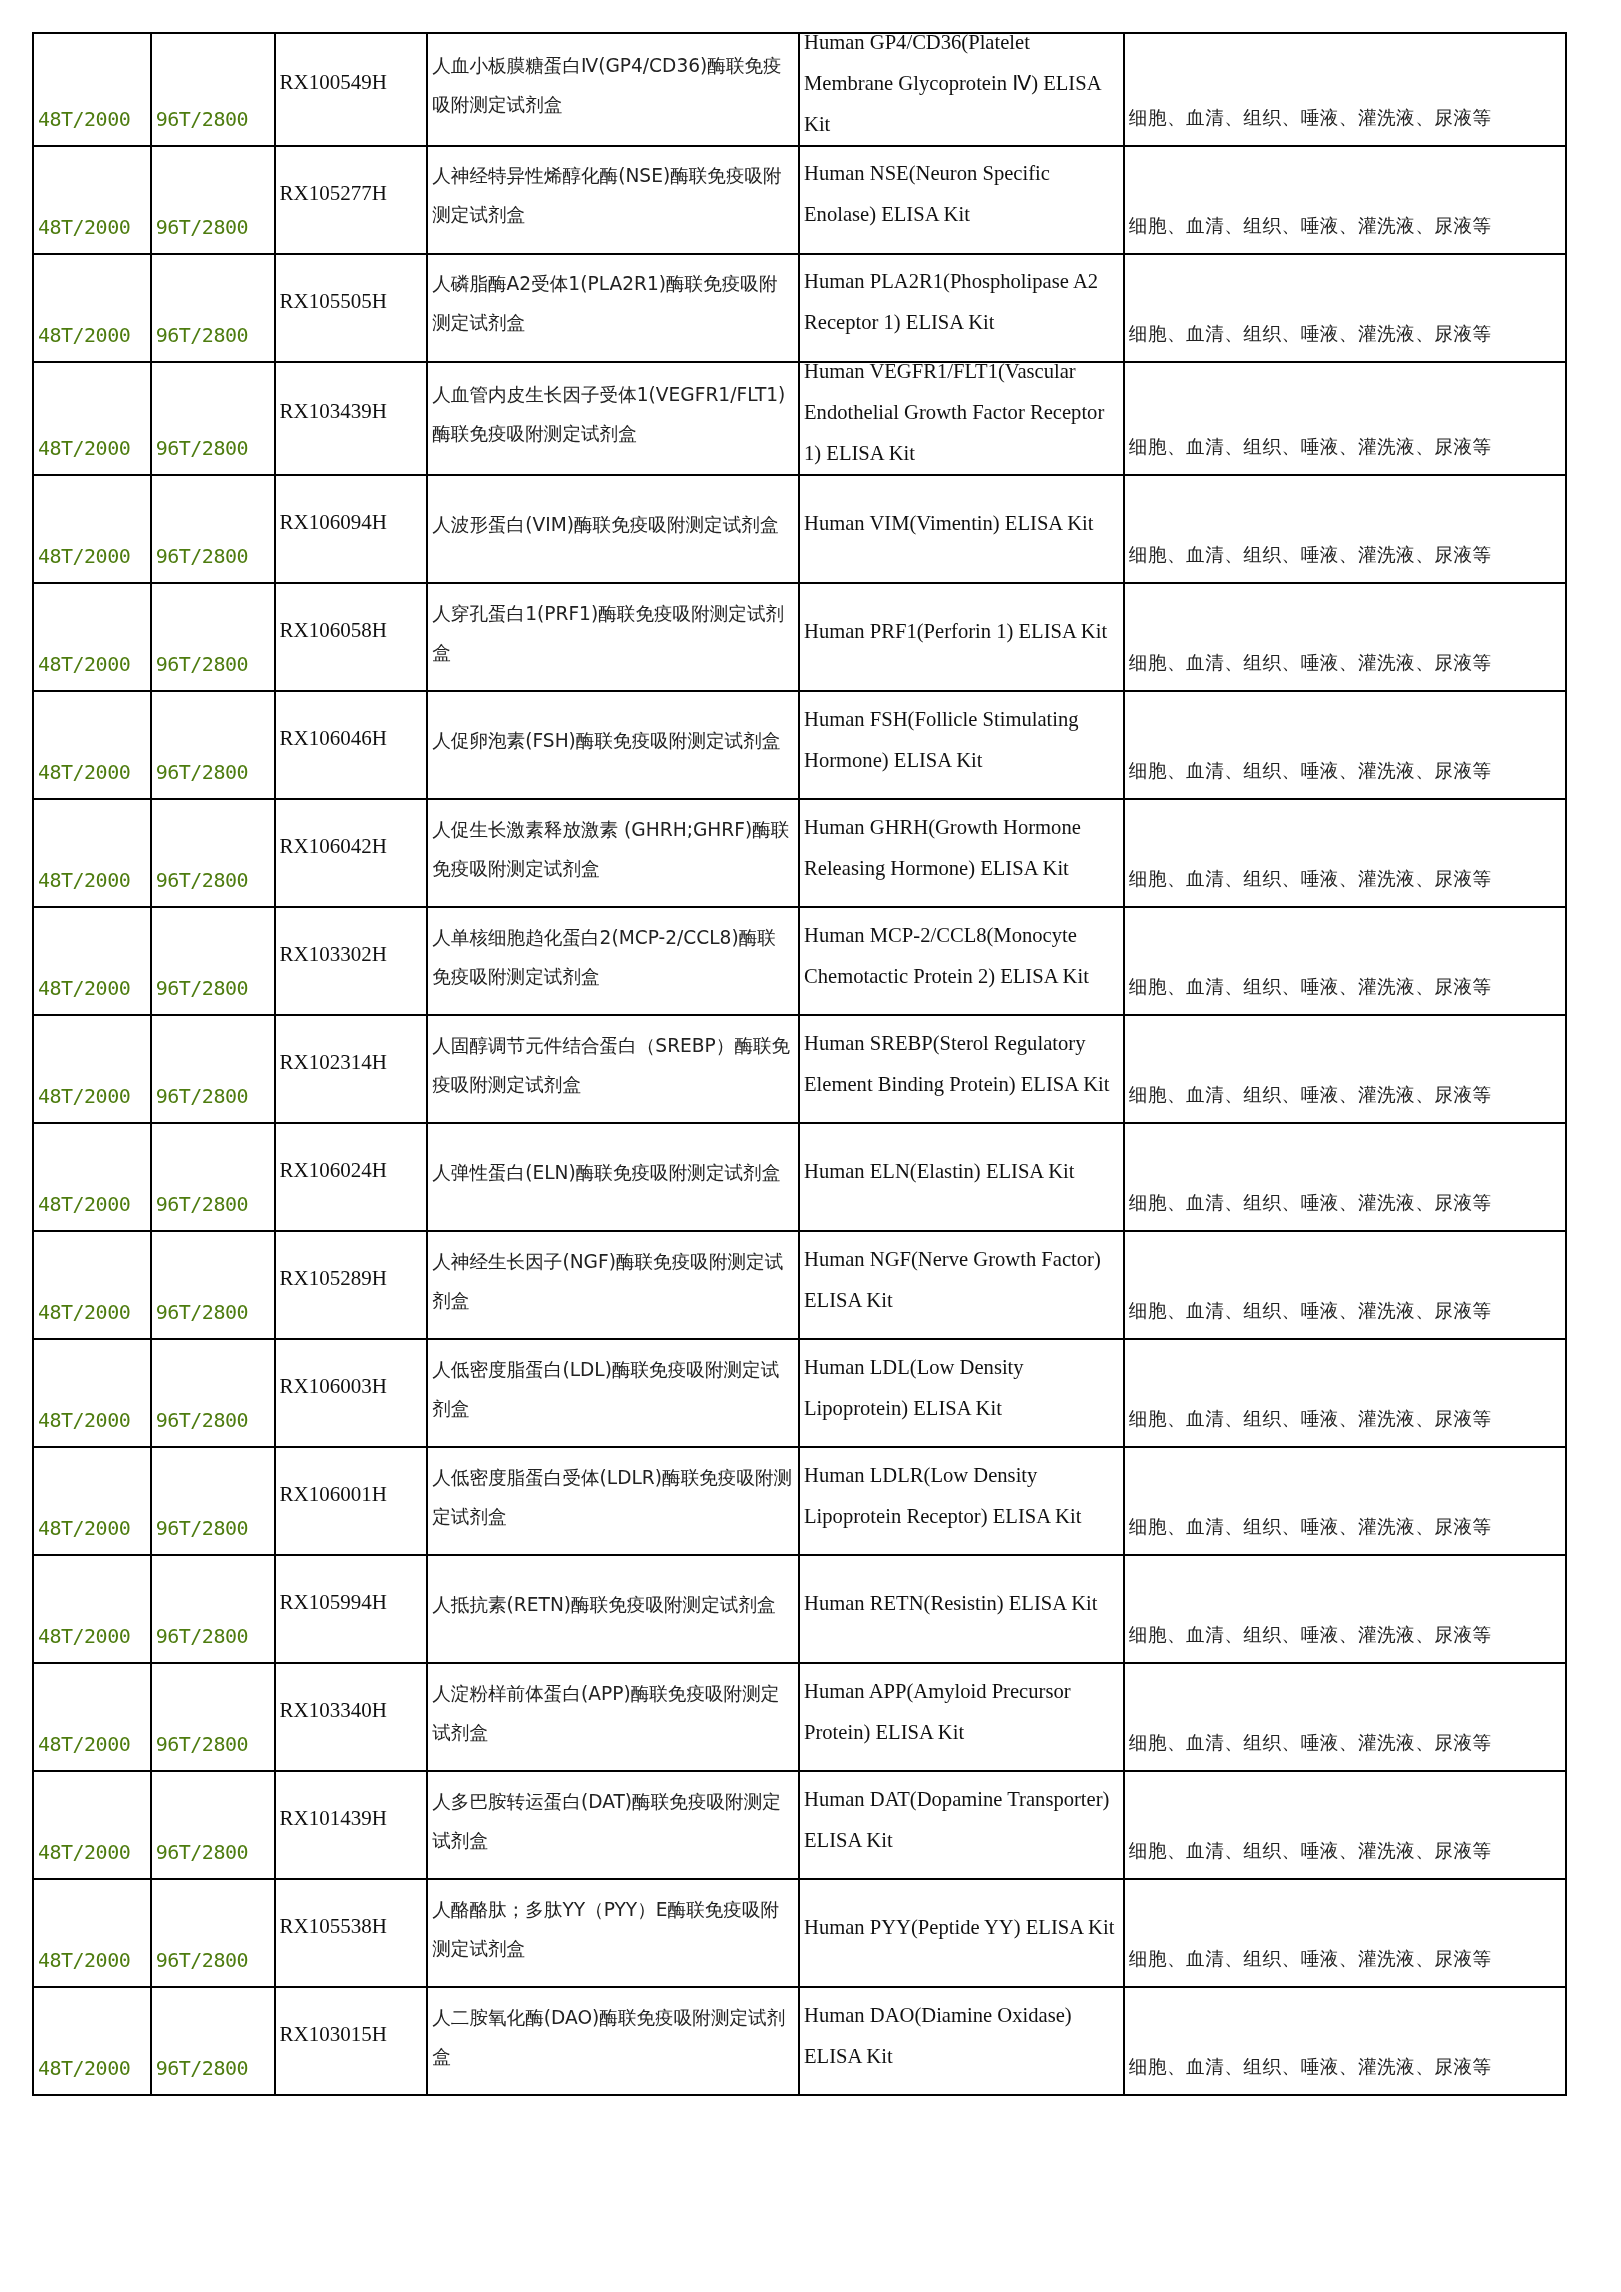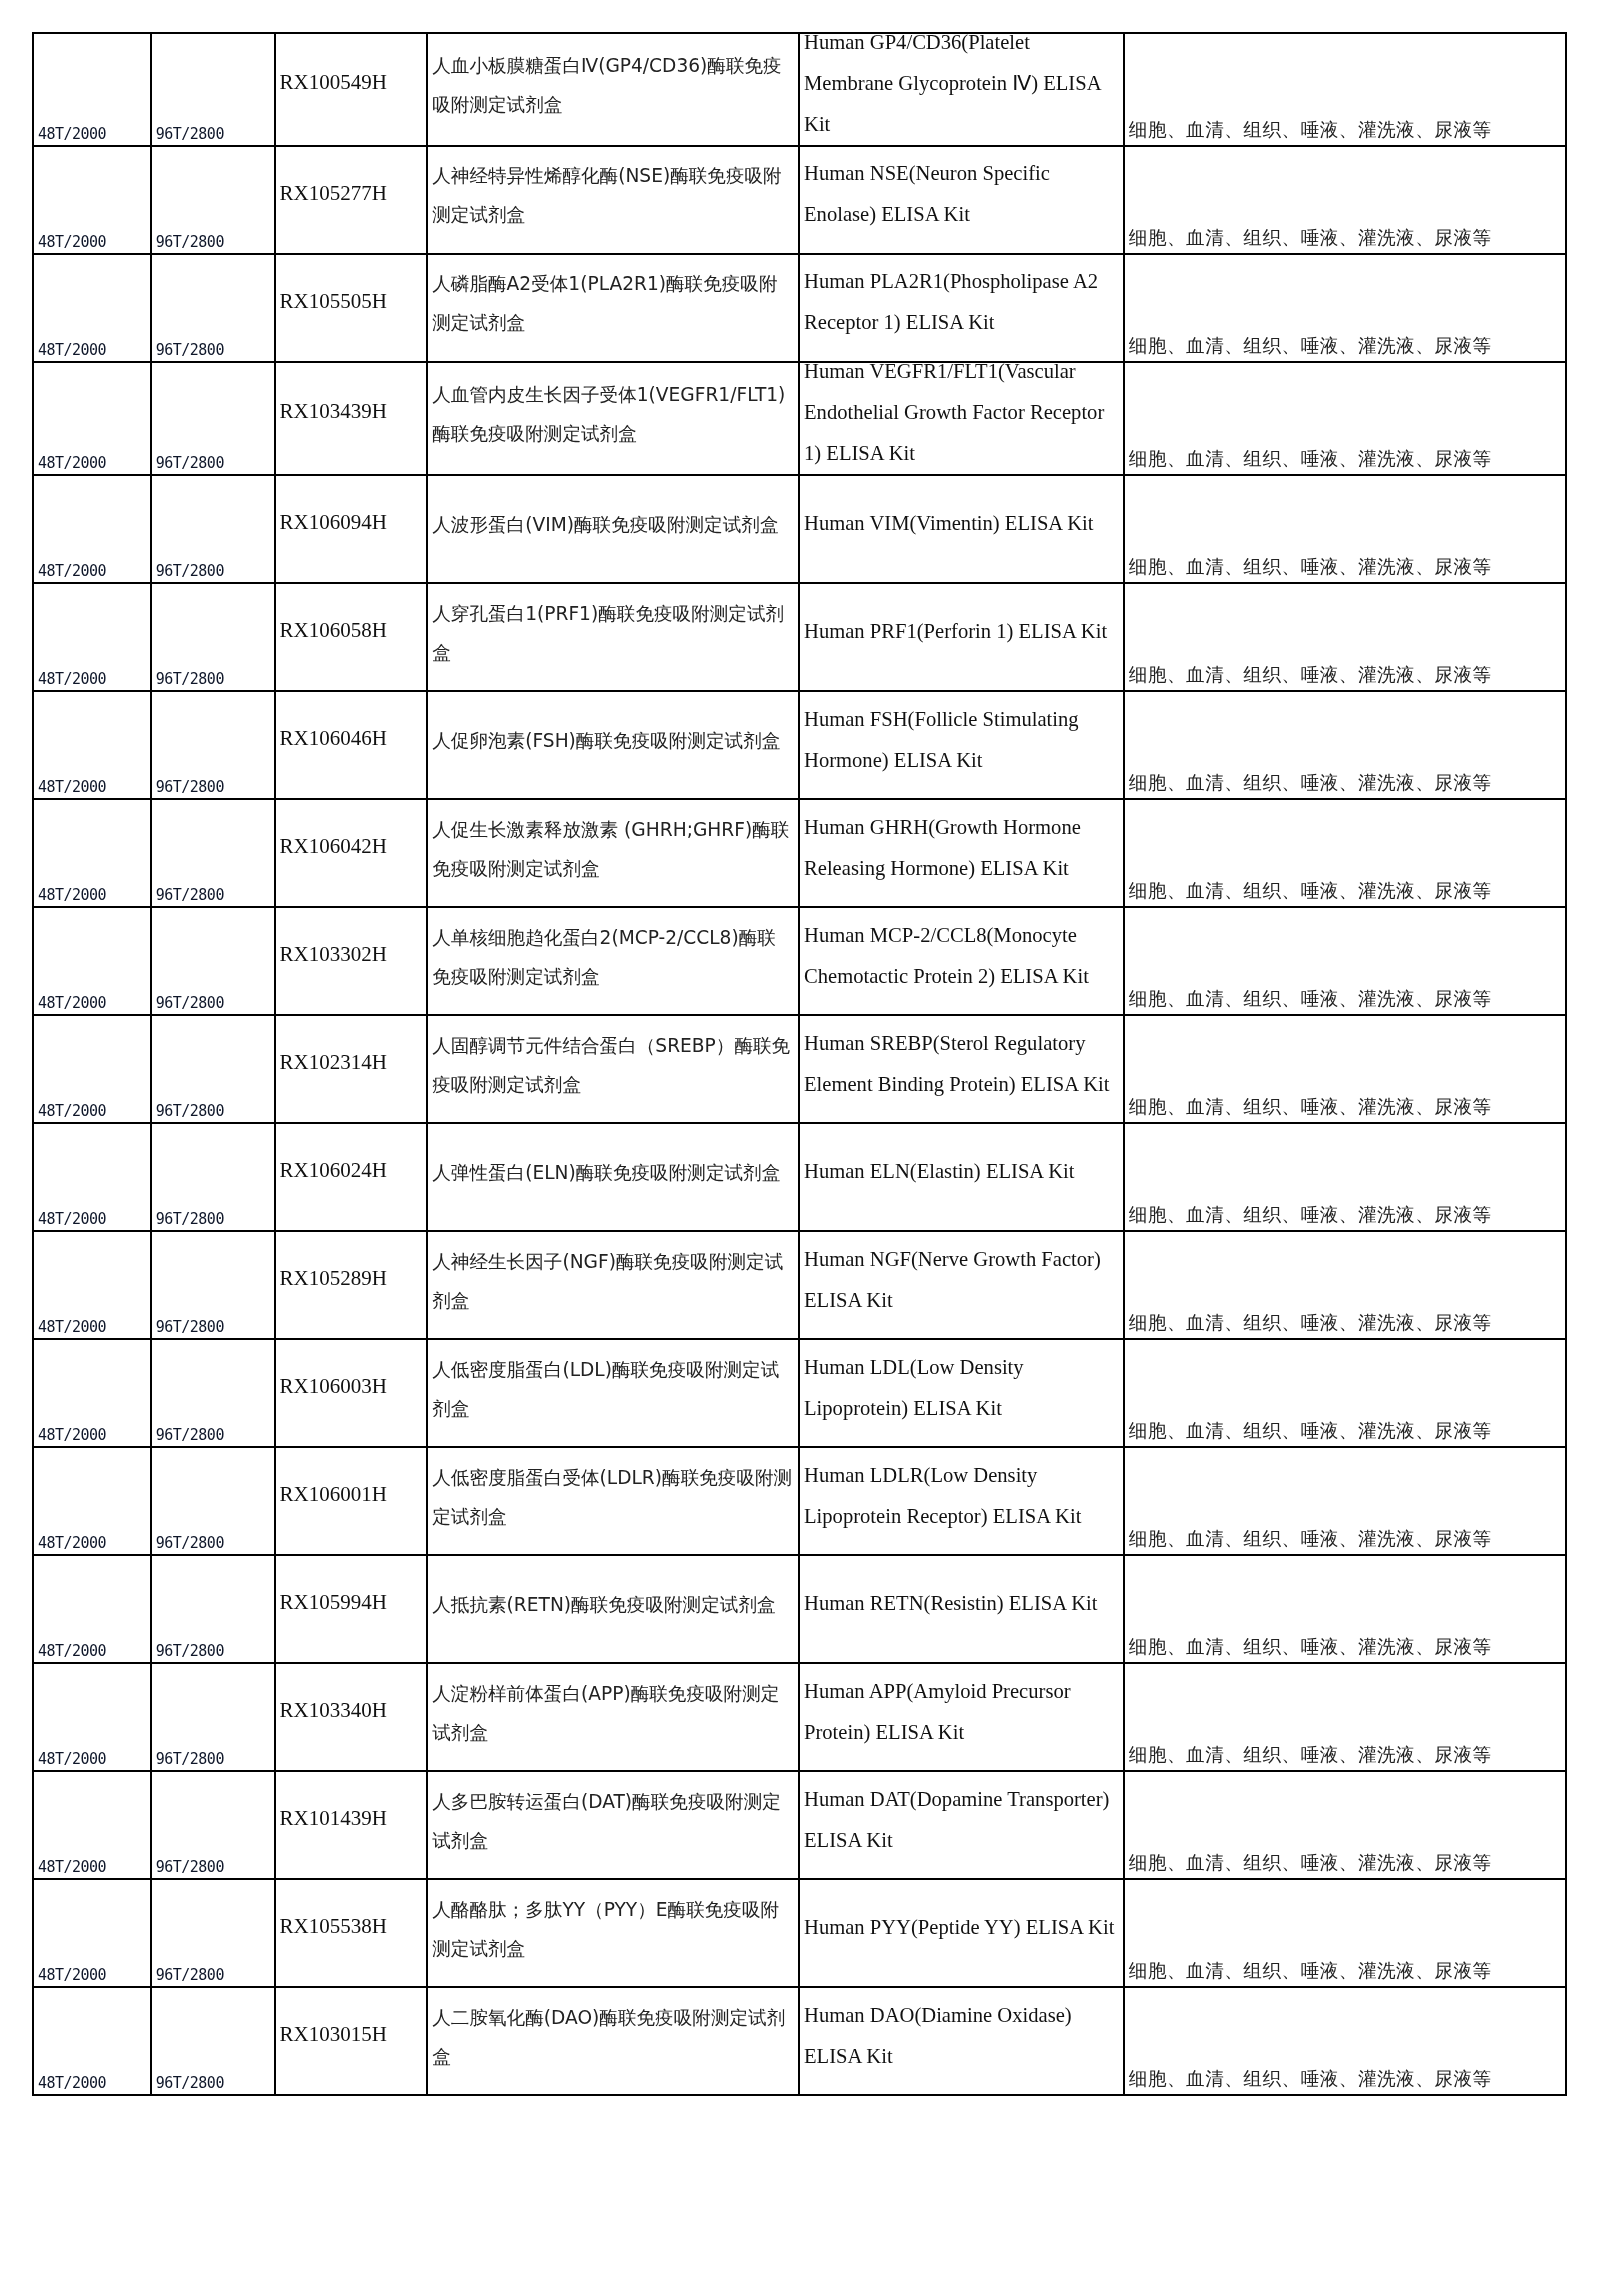--- a/index.html
+++ b/index.html
@@ -17,41 +17,41 @@
     overflow: hidden;
   }
   .c1 { width: 108px; vertical-align: bottom; }
   .c2 { width: 114px; vertical-align: bottom; margin-left: 12px; }
   .c3 { width: 143px; vertical-align: middle; }
   .c4 { width: 362px; vertical-align: middle; }
   .c5 { width: 315px; vertical-align: middle; }
   .c6 { vertical-align: bottom; }
   .spec {
     font-family: "DejaVu Sans Mono", monospace;
-    font-size: 15px; letter-spacing: -0.5px; color: #0f172a;
-    padding-bottom: 2px; display: block; white-space: nowrap;
+    font-size: 20px; letter-spacing: -0.5px; color: #4d7c0f;
+    padding-bottom: 14px; display: block; white-space: nowrap;
   }
   .cat {
     font-family: "Liberation Serif", serif;
     font-size: 21px; display: block; margin-top: -13.7px; white-space: nowrap;
   }
   .cn {
     font-family: "DejaVu Sans", sans-serif;
     font-size: 18.6px; line-height: 39px; display: block; color: #222;
     margin-top: -9.8px;
   }
   .en {
     font-family: "Liberation Serif", serif;
     font-size: 20.6px; line-height: 41px; display: block;
     margin-top: -11.8px;
   }
   .samp {
     font-family: "DejaVu Sans", sans-serif;
     font-size: 18.6px; display: block; white-space: nowrap;
-    letter-spacing: 0.5px; padding-bottom: 2px; color: #222;
+    letter-spacing: 0.5px; padding-bottom: 14px; color: #222;
   }
 </style>
 </head>
 <body>
 
 <table class="sheet">
   <tbody id="tbody">
 
   <tr style="">
       <td class="c1">

